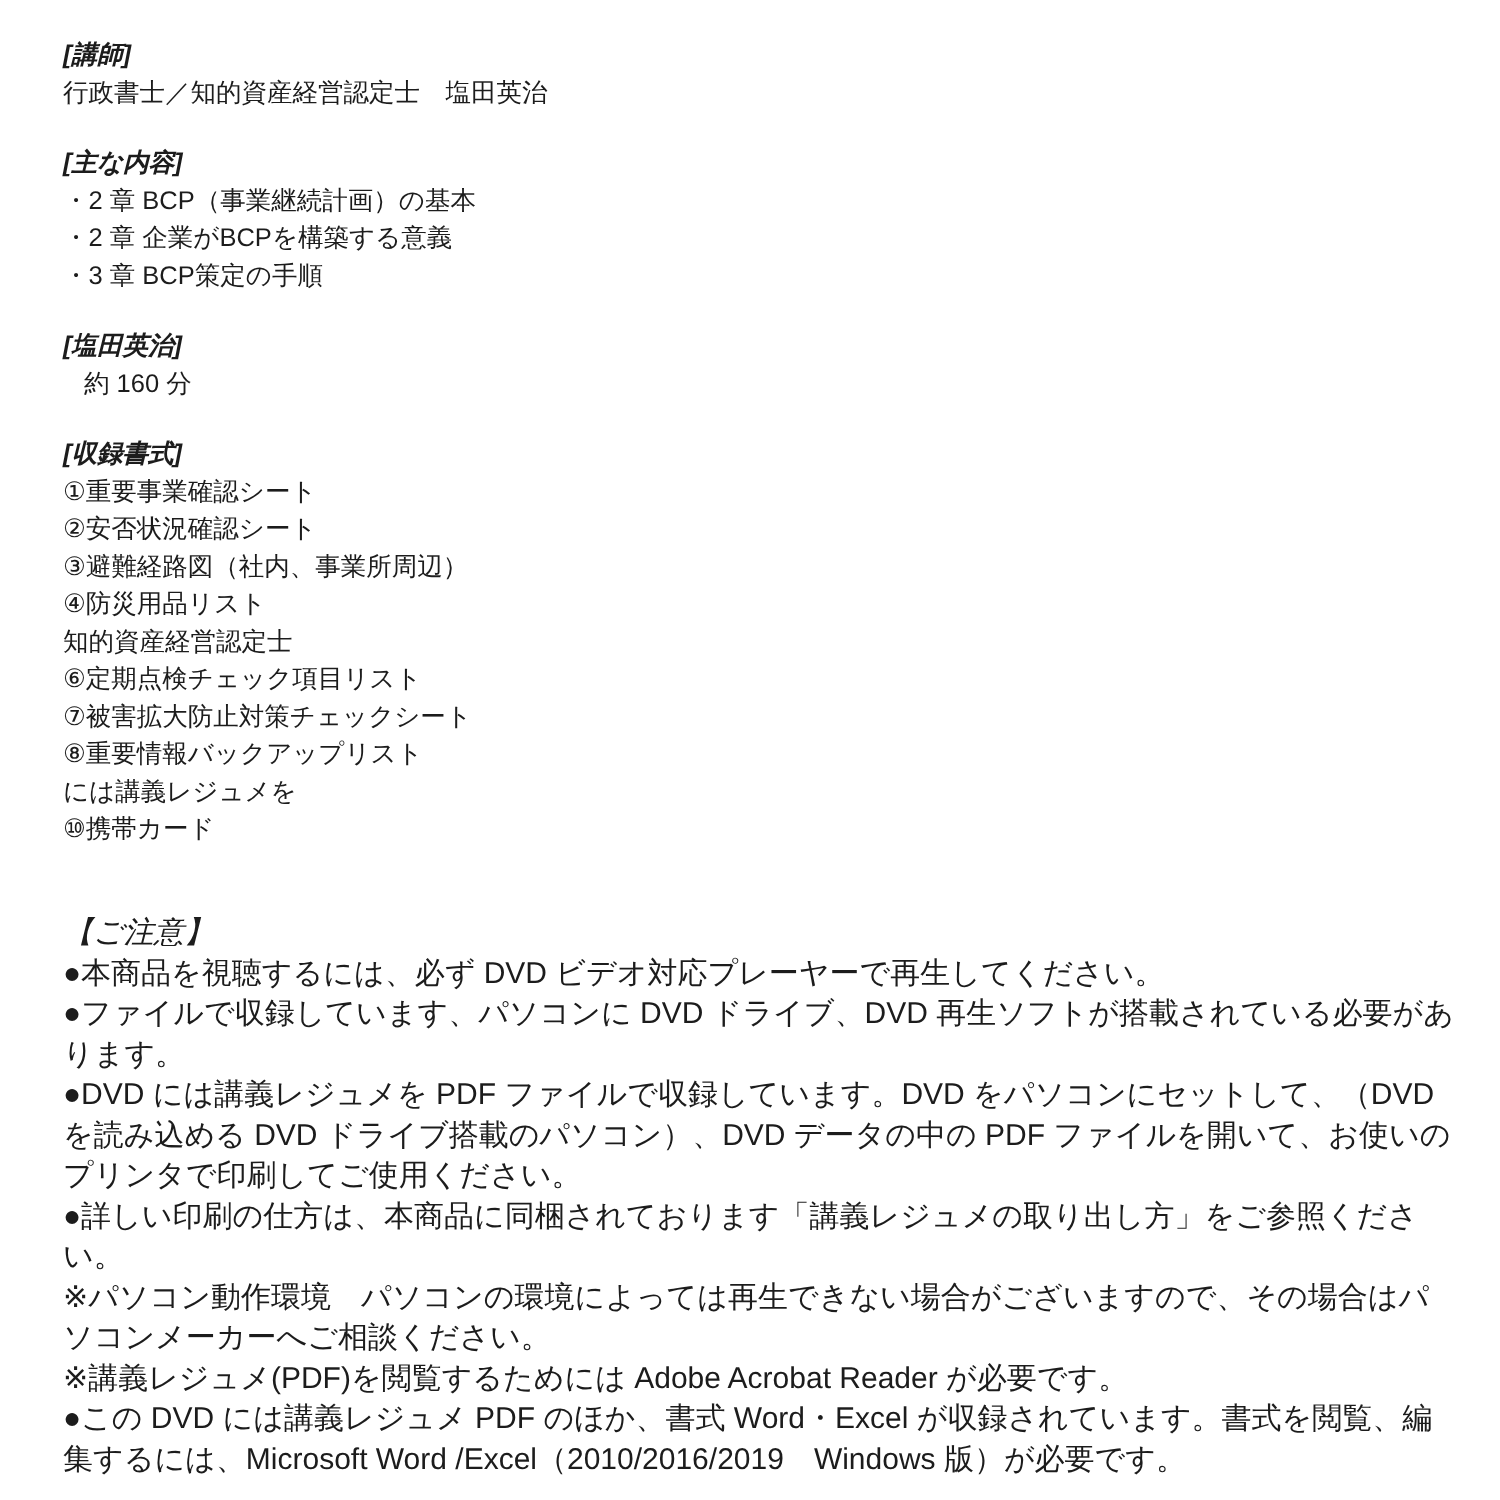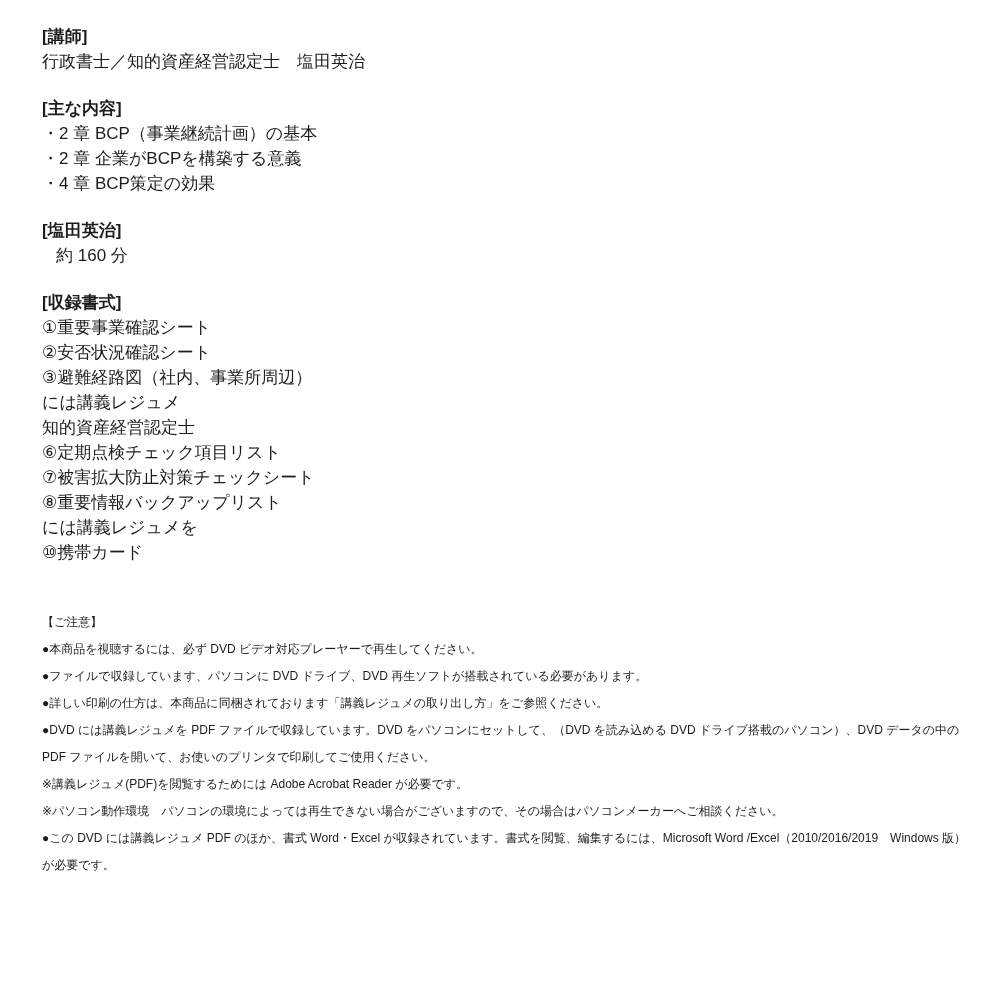--- a/index.html
+++ b/index.html
@@ -22,71 +22,72 @@
     background: #ffffff;
   }
   p {
     margin: 0;
     font-size: 17px;
     line-height: 25px;
     white-space: pre-wrap;
   }
   .h {
     font-weight: bold;
+    font-style: italic;
   }
   section { margin: 0; }
   .gap { margin-top: 22px; }
   .indent { padding-left: 14px; }
   .notice { margin-top: 44px; }
   .notice p {
-    font-size: 12px;
+    font-size: 20px;
     line-height: 27px;
   }
   .notice .h { font-weight: normal; }
 </style>
 </head>
 <body>
 
 <div class="page">
 
   <section>
     <p class="h">[講師]</p>
     <p>行政書士／知的資産経営認定士　塩田英治</p>
   </section>
 
   <section class="gap">
     <p class="h">[主な内容]</p>
     <p>・2 章 BCP（事業継続計画）の基本</p>
     <p>・2 章 企業がBCPを構築する意義</p>
-    <p>・4 章 BCP策定の効果</p>
+    <p>・3 章 BCP策定の手順</p>
   </section>
 
   <section class="gap">
     <p class="h">[塩田英治]</p>
     <p class="indent">約 160 分</p>
   </section>
 
   <section class="gap">
     <p class="h">[収録書式]</p>
     <p>①重要事業確認シート</p>
     <p>②安否状況確認シート</p>
     <p>③避難経路図（社内、事業所周辺）</p>
-    <p>には講義レジュメ</p>
+    <p>④防災用品リスト</p>
     <p>知的資産経営認定士</p>
     <p>⑥定期点検チェック項目リスト</p>
     <p>⑦被害拡大防止対策チェックシート</p>
     <p>⑧重要情報バックアップリスト</p>
     <p>には講義レジュメを</p>
     <p>⑩携帯カード</p>
   </section>
 
   <section class="notice">
     <p class="h">【ご注意】</p>
     <p>●本商品を視聴するには、必ず DVD ビデオ対応プレーヤーで再生してください。</p>
     <p>●ファイルで収録しています、パソコンに DVD ドライブ、DVD 再生ソフトが搭載されている必要があります。</p>
+    <p>●DVD には講義レジュメを PDF ファイルで収録しています。DVD をパソコンにセットして、（DVD を読み込める DVD ドライブ搭載のパソコン）、DVD データの中の PDF ファイルを開いて、お使いのプリンタで印刷してご使用ください。</p>
     <p>●詳しい印刷の仕方は、本商品に同梱されております「講義レジュメの取り出し方」をご参照ください。</p>
-    <p>●DVD には講義レジュメを PDF ファイルで収録しています。DVD をパソコンにセットして、（DVD を読み込める DVD ドライブ搭載のパソコン）、DVD データの中の PDF ファイルを開いて、お使いのプリンタで印刷してご使用ください。</p>
+    <p>※パソコン動作環境　パソコンの環境によっては再生できない場合がございますので、その場合はパソコンメーカーへご相談ください。</p>
     <p>※講義レジュメ(PDF)を閲覧するためには Adobe Acrobat Reader が必要です。</p>
-    <p>※パソコン動作環境　パソコンの環境によっては再生できない場合がございますので、その場合はパソコンメーカーへご相談ください。</p>
     <p>●この DVD には講義レジュメ PDF のほか、書式 Word・Excel が収録されています。書式を閲覧、編集するには、Microsoft Word /Excel（2010/2016/2019　Windows 版）が必要です。</p>
   </section>
 
 </div>
 
 </body></html>

